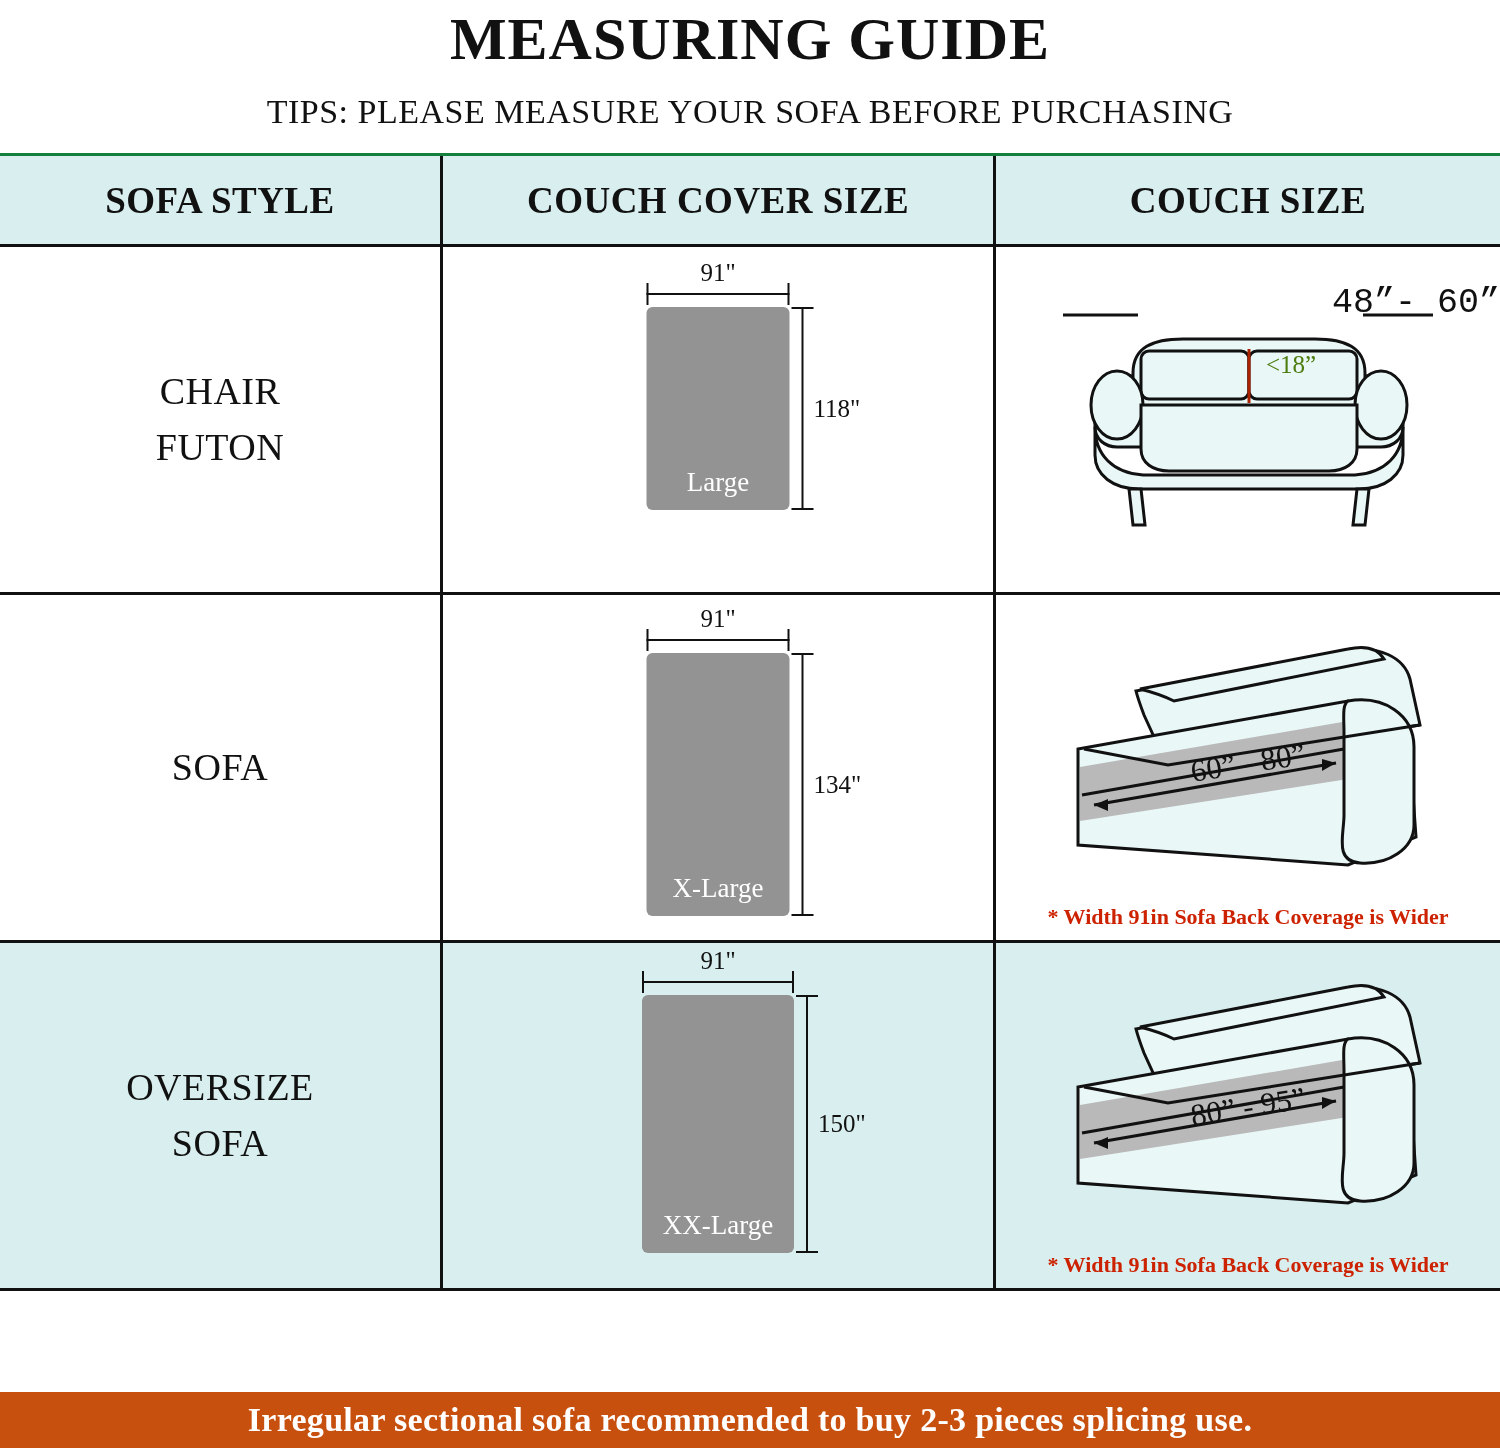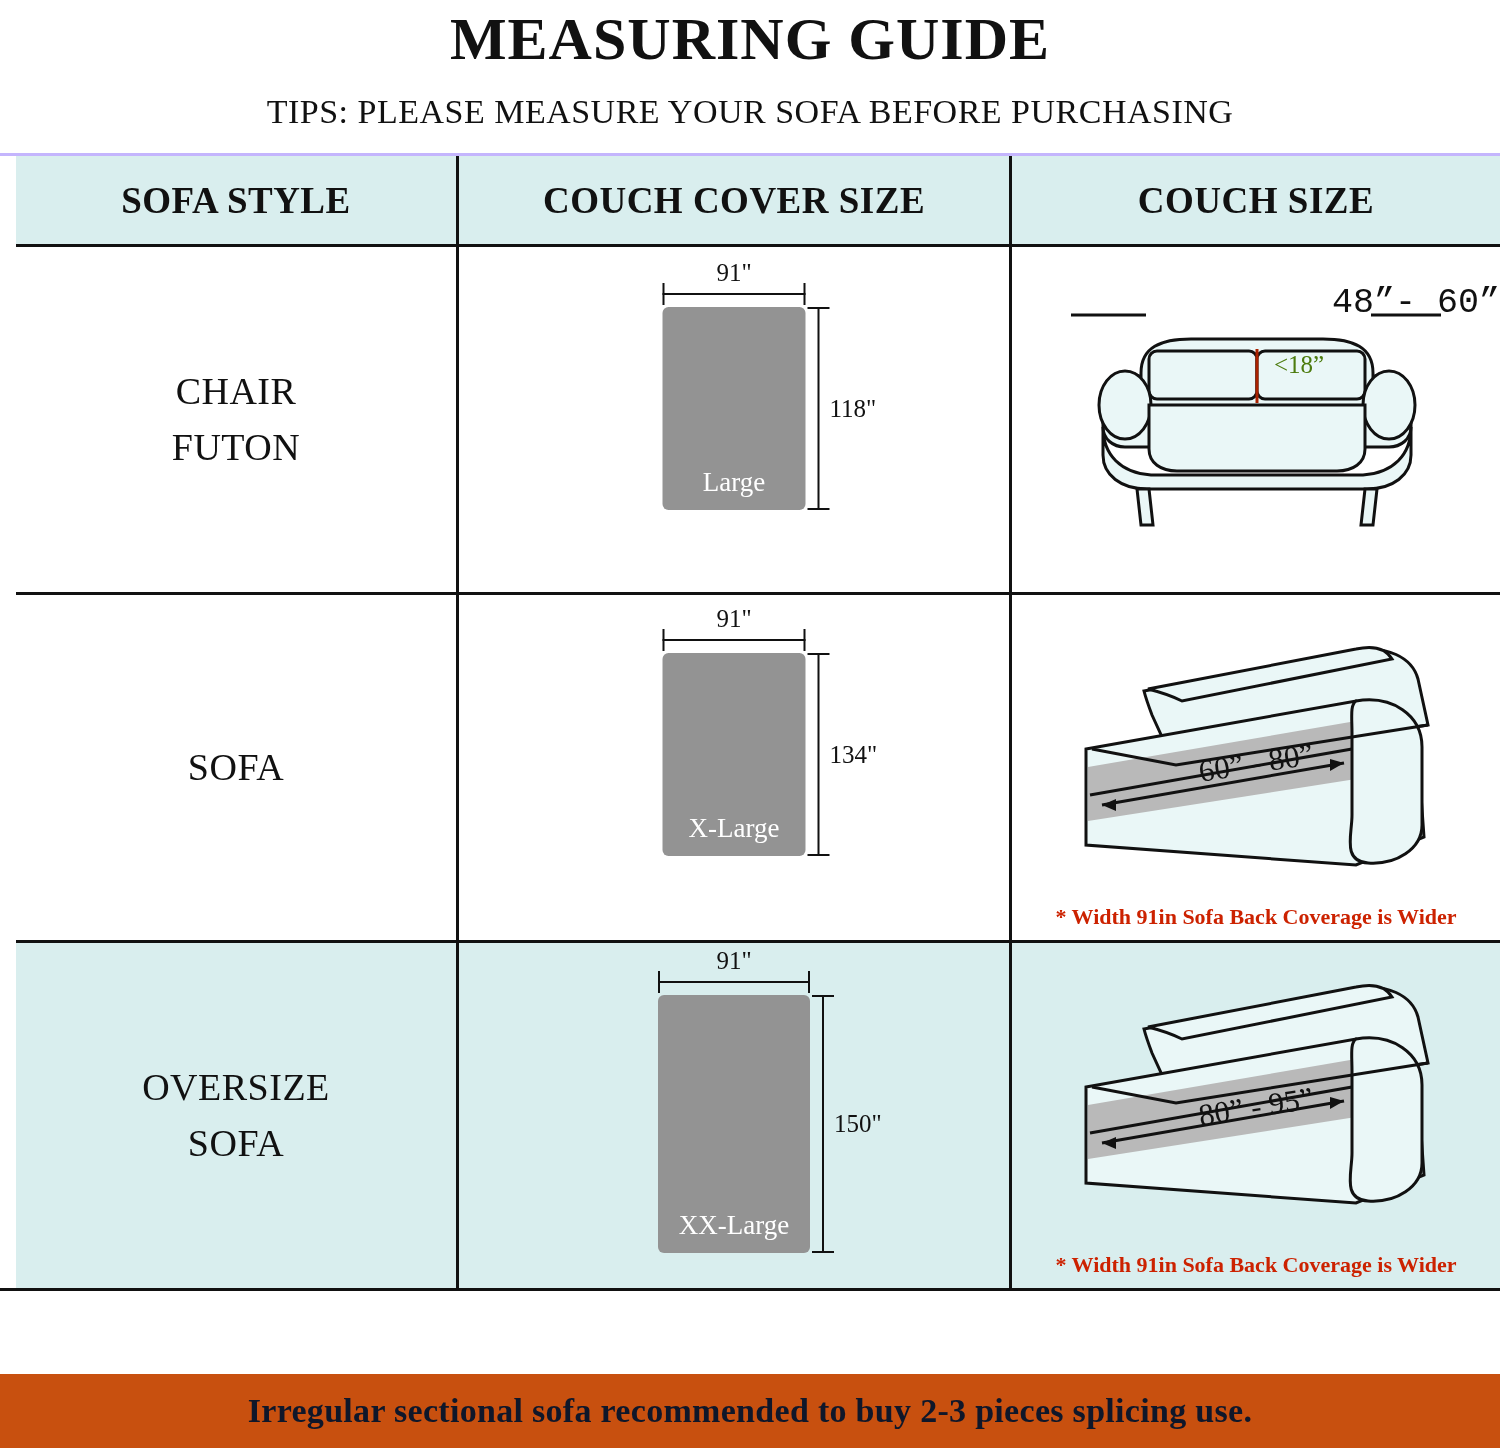--- a/index.html
+++ b/index.html
@@ -42,26 +42,25 @@
     font-family: "Liberation Serif", serif;
     font-size: 34px;
     letter-spacing: 0.5px;
     margin: 0;
     padding-top: 22px;
     padding-bottom: 22px;
   }
 
   
   .table {
-    border-top: 3px solid #c4b5fd;
+    border-top: 3px solid #15803d;
     border-bottom: 3px solid #111;
     display: flex;
     flex-direction: column;
     flex: 0 0 auto;
-    padding-left: 16px;
   }
   .row {
     display: flex;
     width: 100%;
     border-bottom: 3px solid #111;
   }
   .row:last-child { border-bottom: none; }
 
   .cell {
     box-sizing: border-box;
@@ -209,27 +208,27 @@
     text-align: center;
     color: #cc2200;
     font-weight: bold;
     font-size: 22px;
     font-family: "Liberation Serif", serif;
   }
 
   
   .footer {
     background: #c8500f;
-    color: #0f172a;
+    color: #ffffff;
     text-align: center;
     font-family: "Liberation Serif", serif;
     font-weight: bold;
     font-size: 34px;
     letter-spacing: 0.3px;
-    height: 74px;
+    height: 56px;
     display: flex;
     align-items: center;
     justify-content: center;
     margin-top: auto;
   }
 </style>
 </head>
 <body>
 
 <div class="page">
@@ -321,21 +320,21 @@
 
       <div class="cell col-cover">
         <div class="cover-wrap">
           <div class="swatch-block" style="top:58px; width:143px;">
             <div class="dim-top">
               <div class="val">91"</div>
               <div class="line"></div>
               <div class="tick-l"></div>
               <div class="tick-r"></div>
             </div>
-            <div class="swatch" style="height:203px;">
+            <div class="swatch" style="height:263px;">
               <div class="swatch-label">X-Large</div>
             </div>
             <div class="dim-right">
               <div class="line"></div>
               <div class="tick-t"></div>
               <div class="tick-b"></div>
               <div class="val">134"</div>
             </div>
           </div>
         </div>

